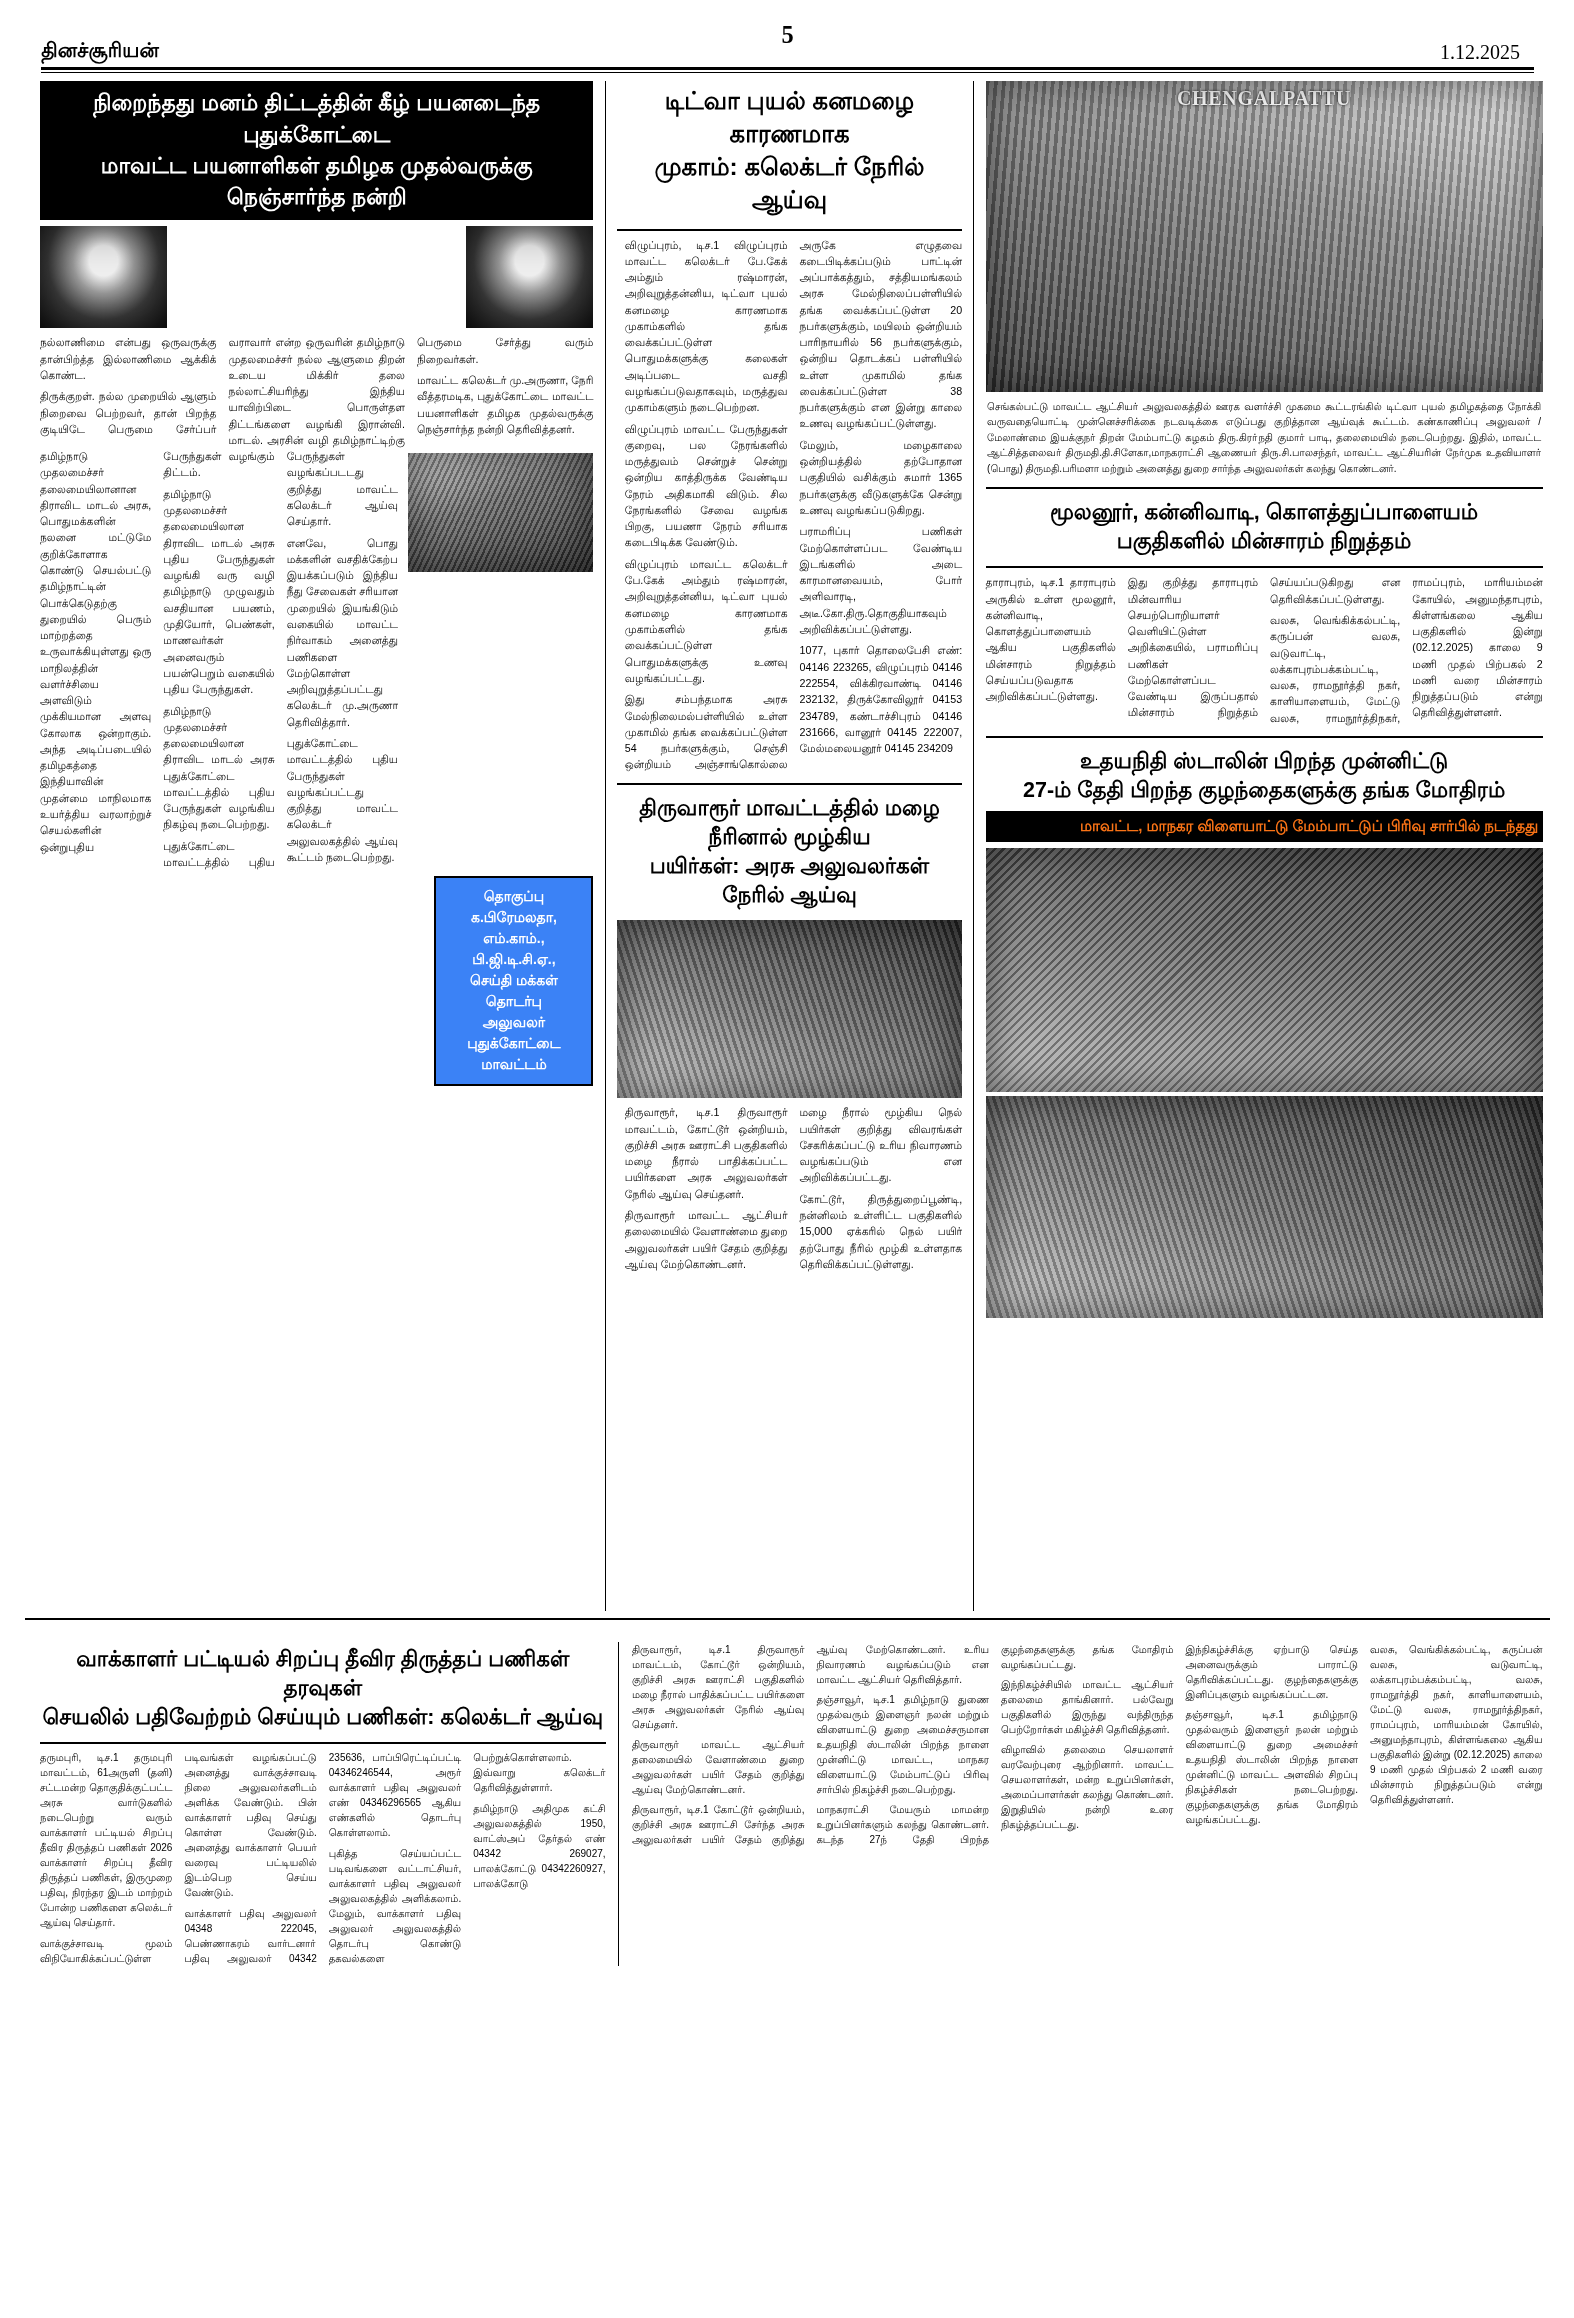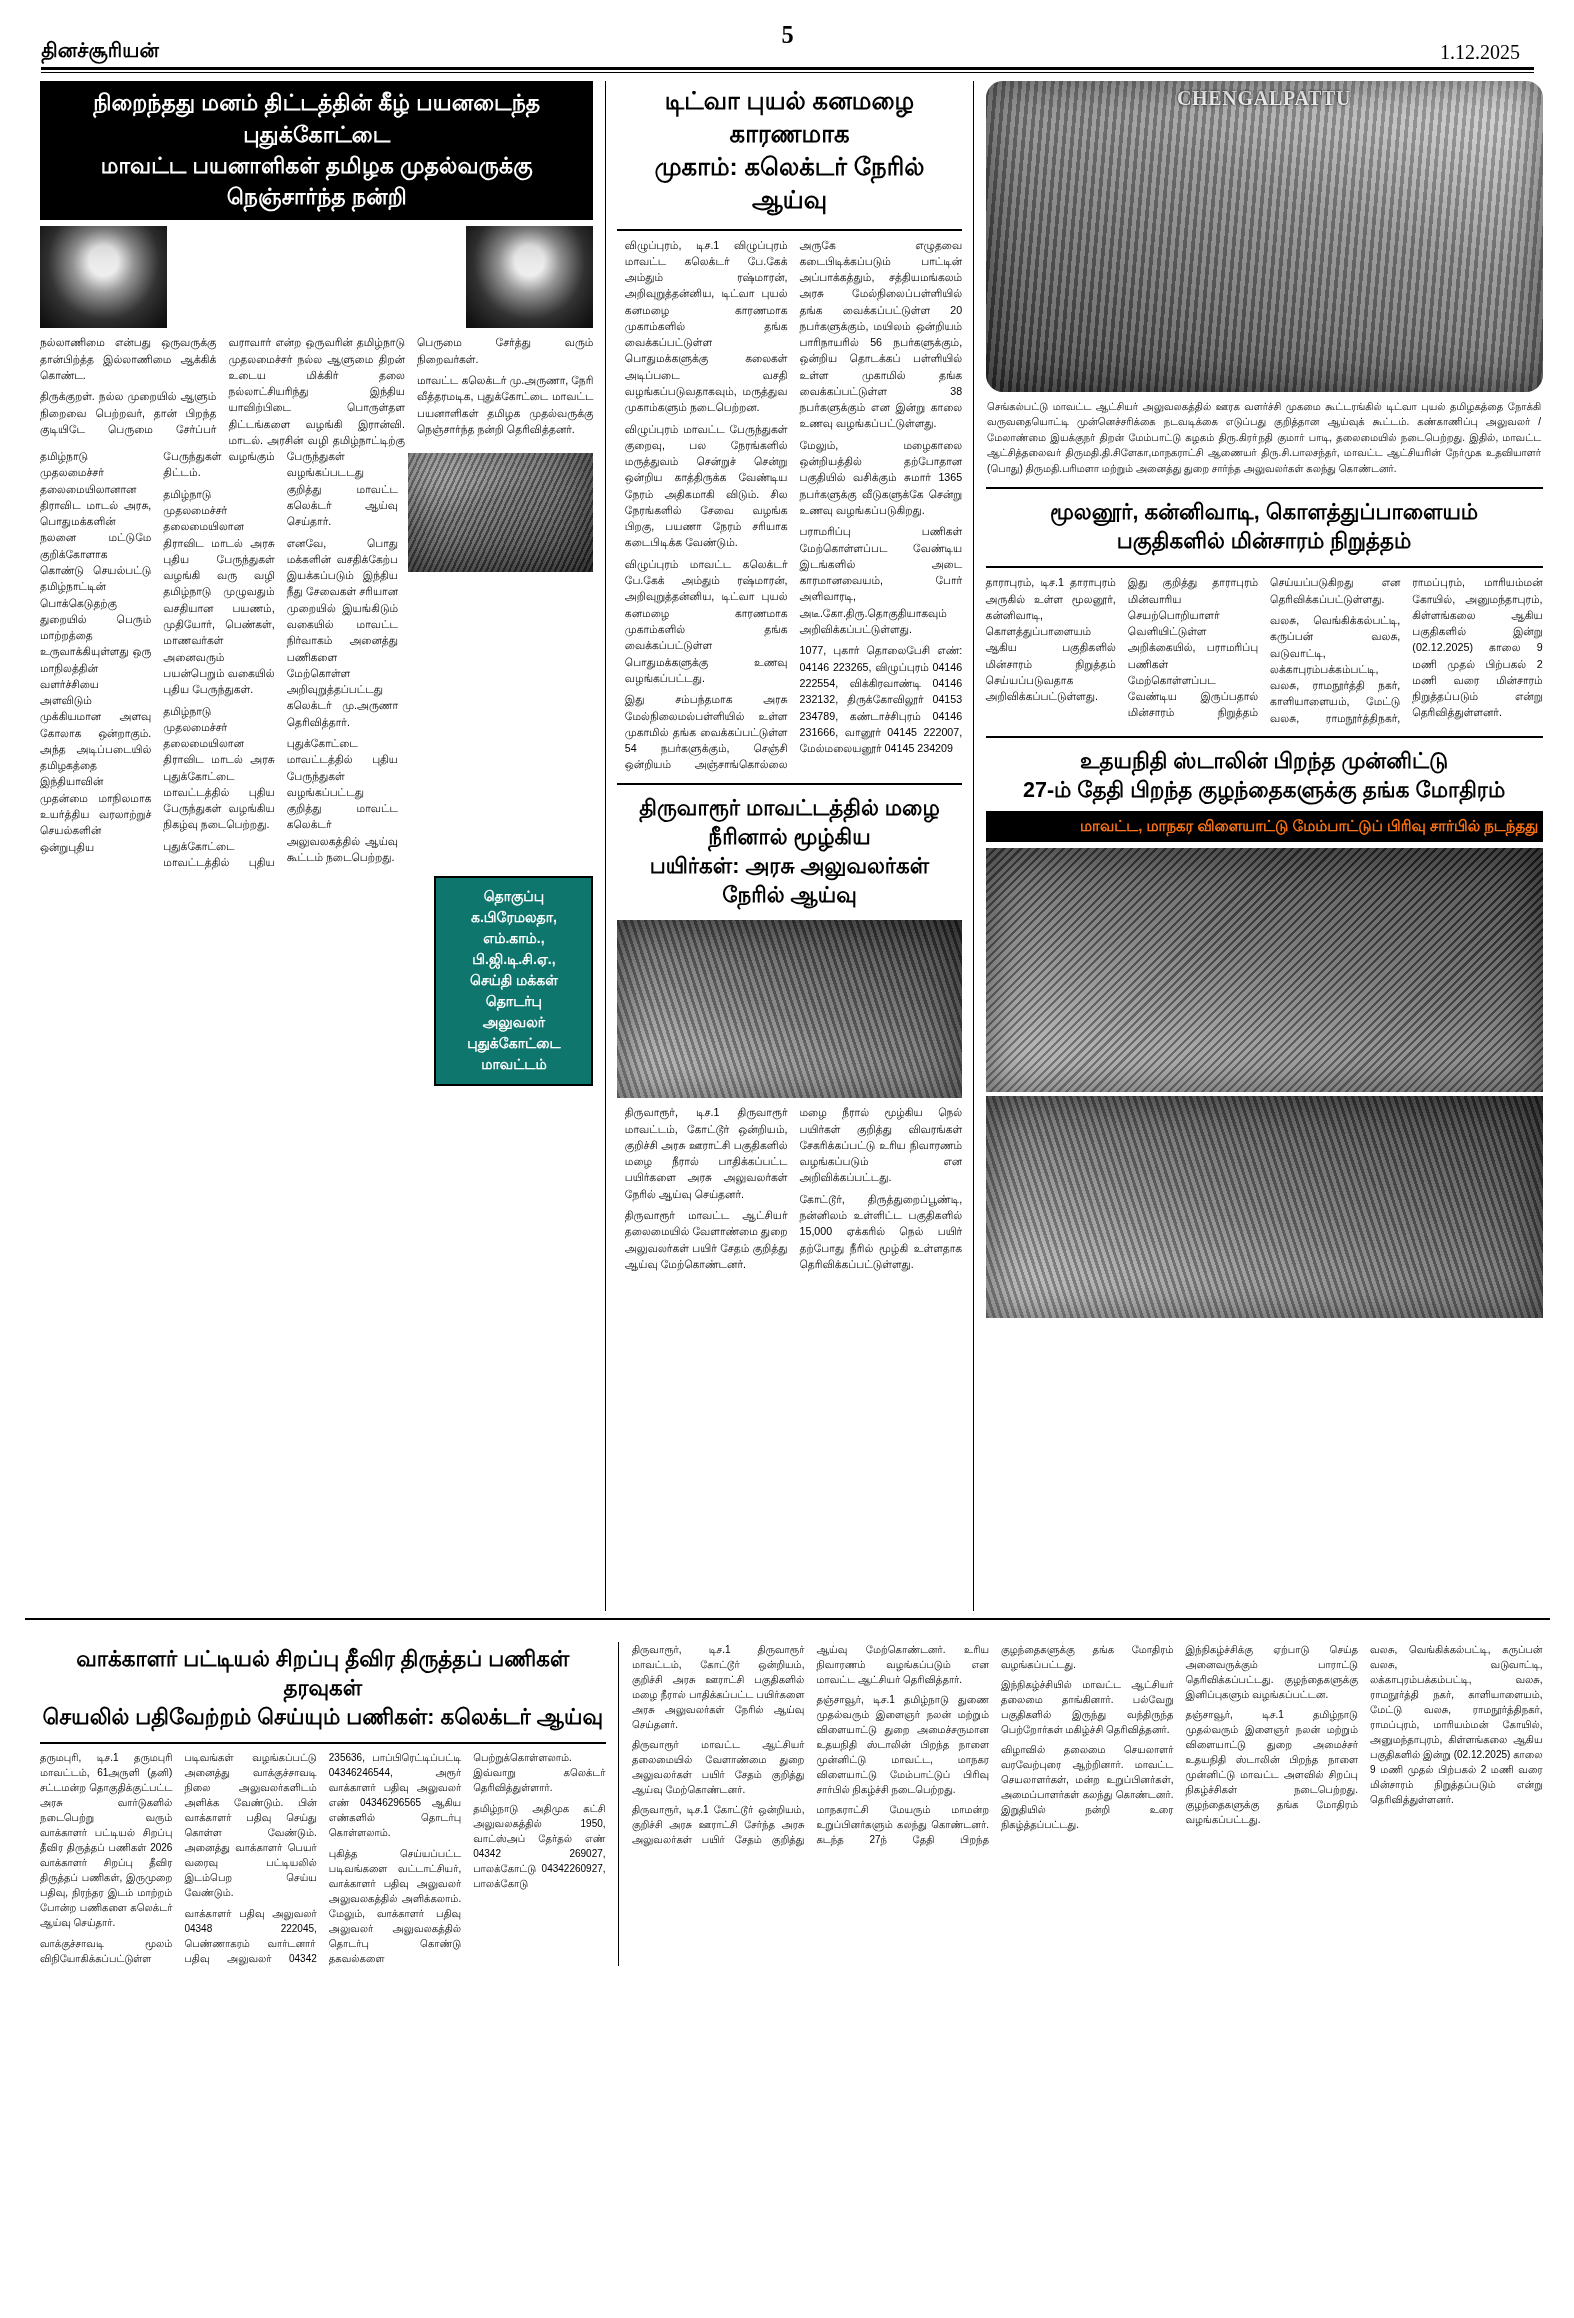--- a/index.html
+++ b/index.html
@@ -56,40 +56,40 @@
   
   .photo { position:relative; overflow:hidden; background:#8a8a8a; }
   .ph-a { background:
       repeating-linear-gradient(115deg, rgba(0,0,0,.30) 0 2.2px, rgba(255,255,255,.16) 2.2px 5.2px),
       linear-gradient(160deg,#d8d8d8 0%,#6e6e6e 42%,#2f2f2f 100%); }
   .ph-b { background:
       repeating-linear-gradient(72deg, rgba(0,0,0,.26) 0 3px, rgba(255,255,255,.14) 3px 6.7px),
       linear-gradient(20deg,#cacaca 0%,#777 48%,#303030 100%); }
   .ph-c { background:
       repeating-linear-gradient(95deg, rgba(0,0,0,.22) 0 3.7px, rgba(255,255,255,.18) 3.7px 8.1px),
-      linear-gradient(200deg,#e0e0e0 0%,#8b8b8b 40%,#3a3a3a 100%); border-radius: 17px; }
+      linear-gradient(200deg,#e0e0e0 0%,#8b8b8b 40%,#3a3a3a 100%); }
   .ph-d { background:
       repeating-linear-gradient(135deg, rgba(0,0,0,.28) 0 2.2px, rgba(255,255,255,.2) 2.2px 6px),
       linear-gradient(15deg,#bdbdbd 0%,#606060 55%,#262626 100%); }
   .ph-portrait { background:
       radial-gradient(ellipse at 50% 34%, #efefef 0 16%, #9a9a9a 34%, #3d3d3d 62%, #141414 100%); }
   .photo .vignette { position:absolute; inset:0; box-shadow:inset 0 0 44px rgba(0,0,0,.55); }
   .photo .banner {
     position:absolute; top:6px; left:0; right:0; text-align:center;
     color:#fff; font-family:"Liberation Serif", serif; font-weight:700;
     font-size:20px; letter-spacing:0.7px; text-shadow:0 0 3px #000;
   }
 
   .portraits { display:flex; gap:12px; margin:6px 0 6px 0; }
   .portraits .photo { width:127px; height:102px; }
 
   .inline-photo-left { float:left; width:189px; height:111px; margin:3px 9px 6px 0; }
 
   .sig-box {
-    border:2.2px solid #000; background:#0f766e; color:#fff; text-align:center;
+    border:2.2px solid #000; background:#3b82f6; color:#fff; text-align:center;
     font-weight:700; font-size:14px; line-height:1.5; padding:7.4px 4.4px 9px 4.4px;
     margin:6px 0 4.4px 0;
   }
 
   
   .bottom { margin-top:7.4px; border-top:2.2px solid #000; padding-top:22px; }
   .bottom-grid { display:flex; }
   .bottom-left { width:593px; padding:0 12px 0 15px; }
   .bottom-right { width:933px; padding:0 7.4px 0 13.3px; border-left:1.5px solid #000; }
 </style>

